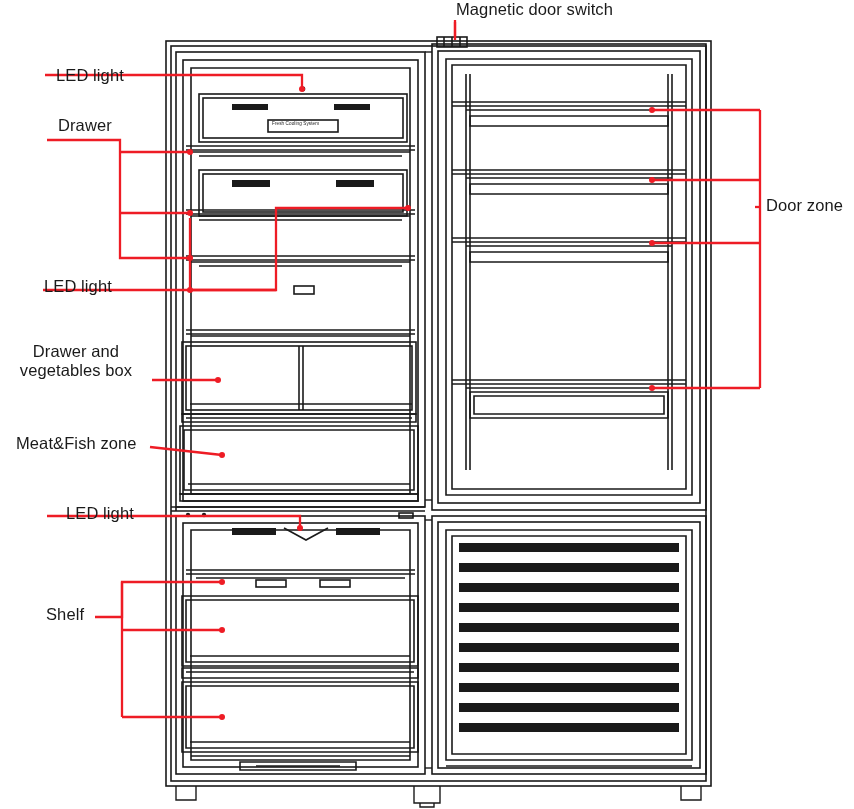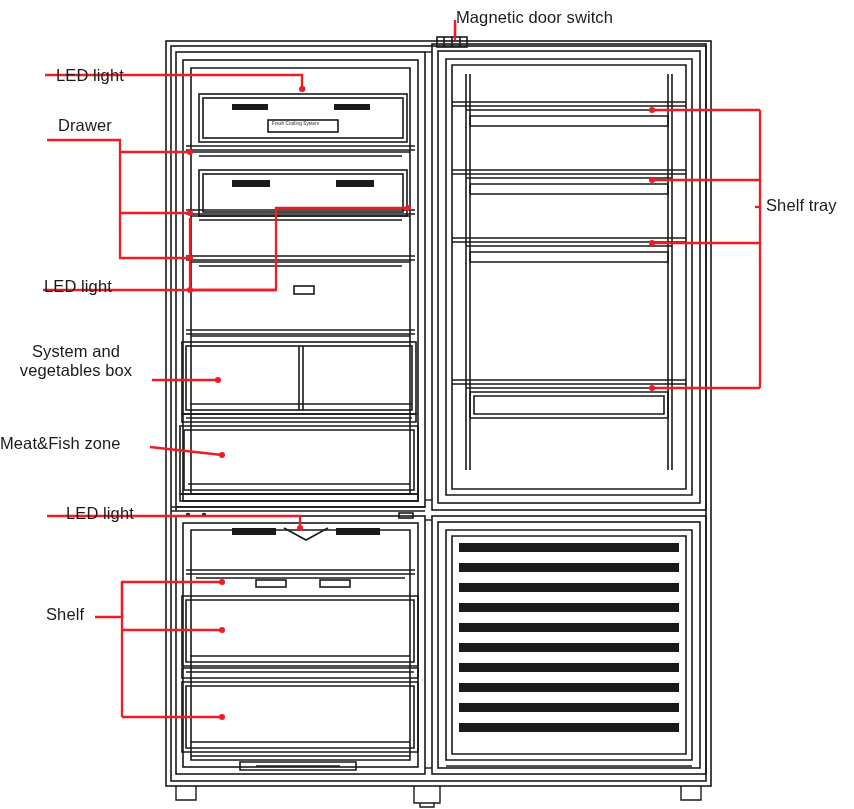--- a/index.html
+++ b/index.html
@@ -328,36 +328,36 @@
       <circle cx="652" cy="180" r="3"></circle>
       <circle cx="652" cy="243" r="3"></circle>
       <circle cx="652" cy="388" r="3"></circle>
     </g>
 
     <g fill="none" stroke="#ee1c25" stroke-width="2.3">
       <path d="M455 20 L455 40"></path>
     </g>
   </svg>
 
-  <div class="lbl" style="left:456px; top:8px;">Magnetic door switch</div>
+  <div class="lbl" style="left:456px; top:0px;">Magnetic door switch</div>
 
   <div class="lbl" style="left:56px; top:66px;">LED light</div>
 
   <div class="lbl" style="left:58px; top:116px;">Drawer</div>
 
   <div class="lbl" style="left:44px; top:277px;">LED light</div>
 
   <div class="lbl two" style="left:0px; top:342px; width:152px;">
-    <span>System and</span><br>
+    <span>Drawer and</span><br>
     <span>vegetables box</span>
   </div>
 
-  <div class="lbl" style="left:0; top:434px;">Meat&amp;Fish zone</div>
+  <div class="lbl" style="left:16px; top:434px;">Meat&amp;Fish zone</div>
 
   <div class="lbl" style="left:66px; top:504px;">LED light</div>
 
   <div class="lbl" style="left:46px; top:605px;">Shelf</div>
 
-  <div class="lbl" style="left:766px; top:196px;">Shelf tray</div>
+  <div class="lbl" style="left:766px; top:196px;">Door zone</div>
 
   <div class="tiny" style="left:272px; top:121px;">Fresh Cooling System</div>
 
 </div>
 
 </body></html>

